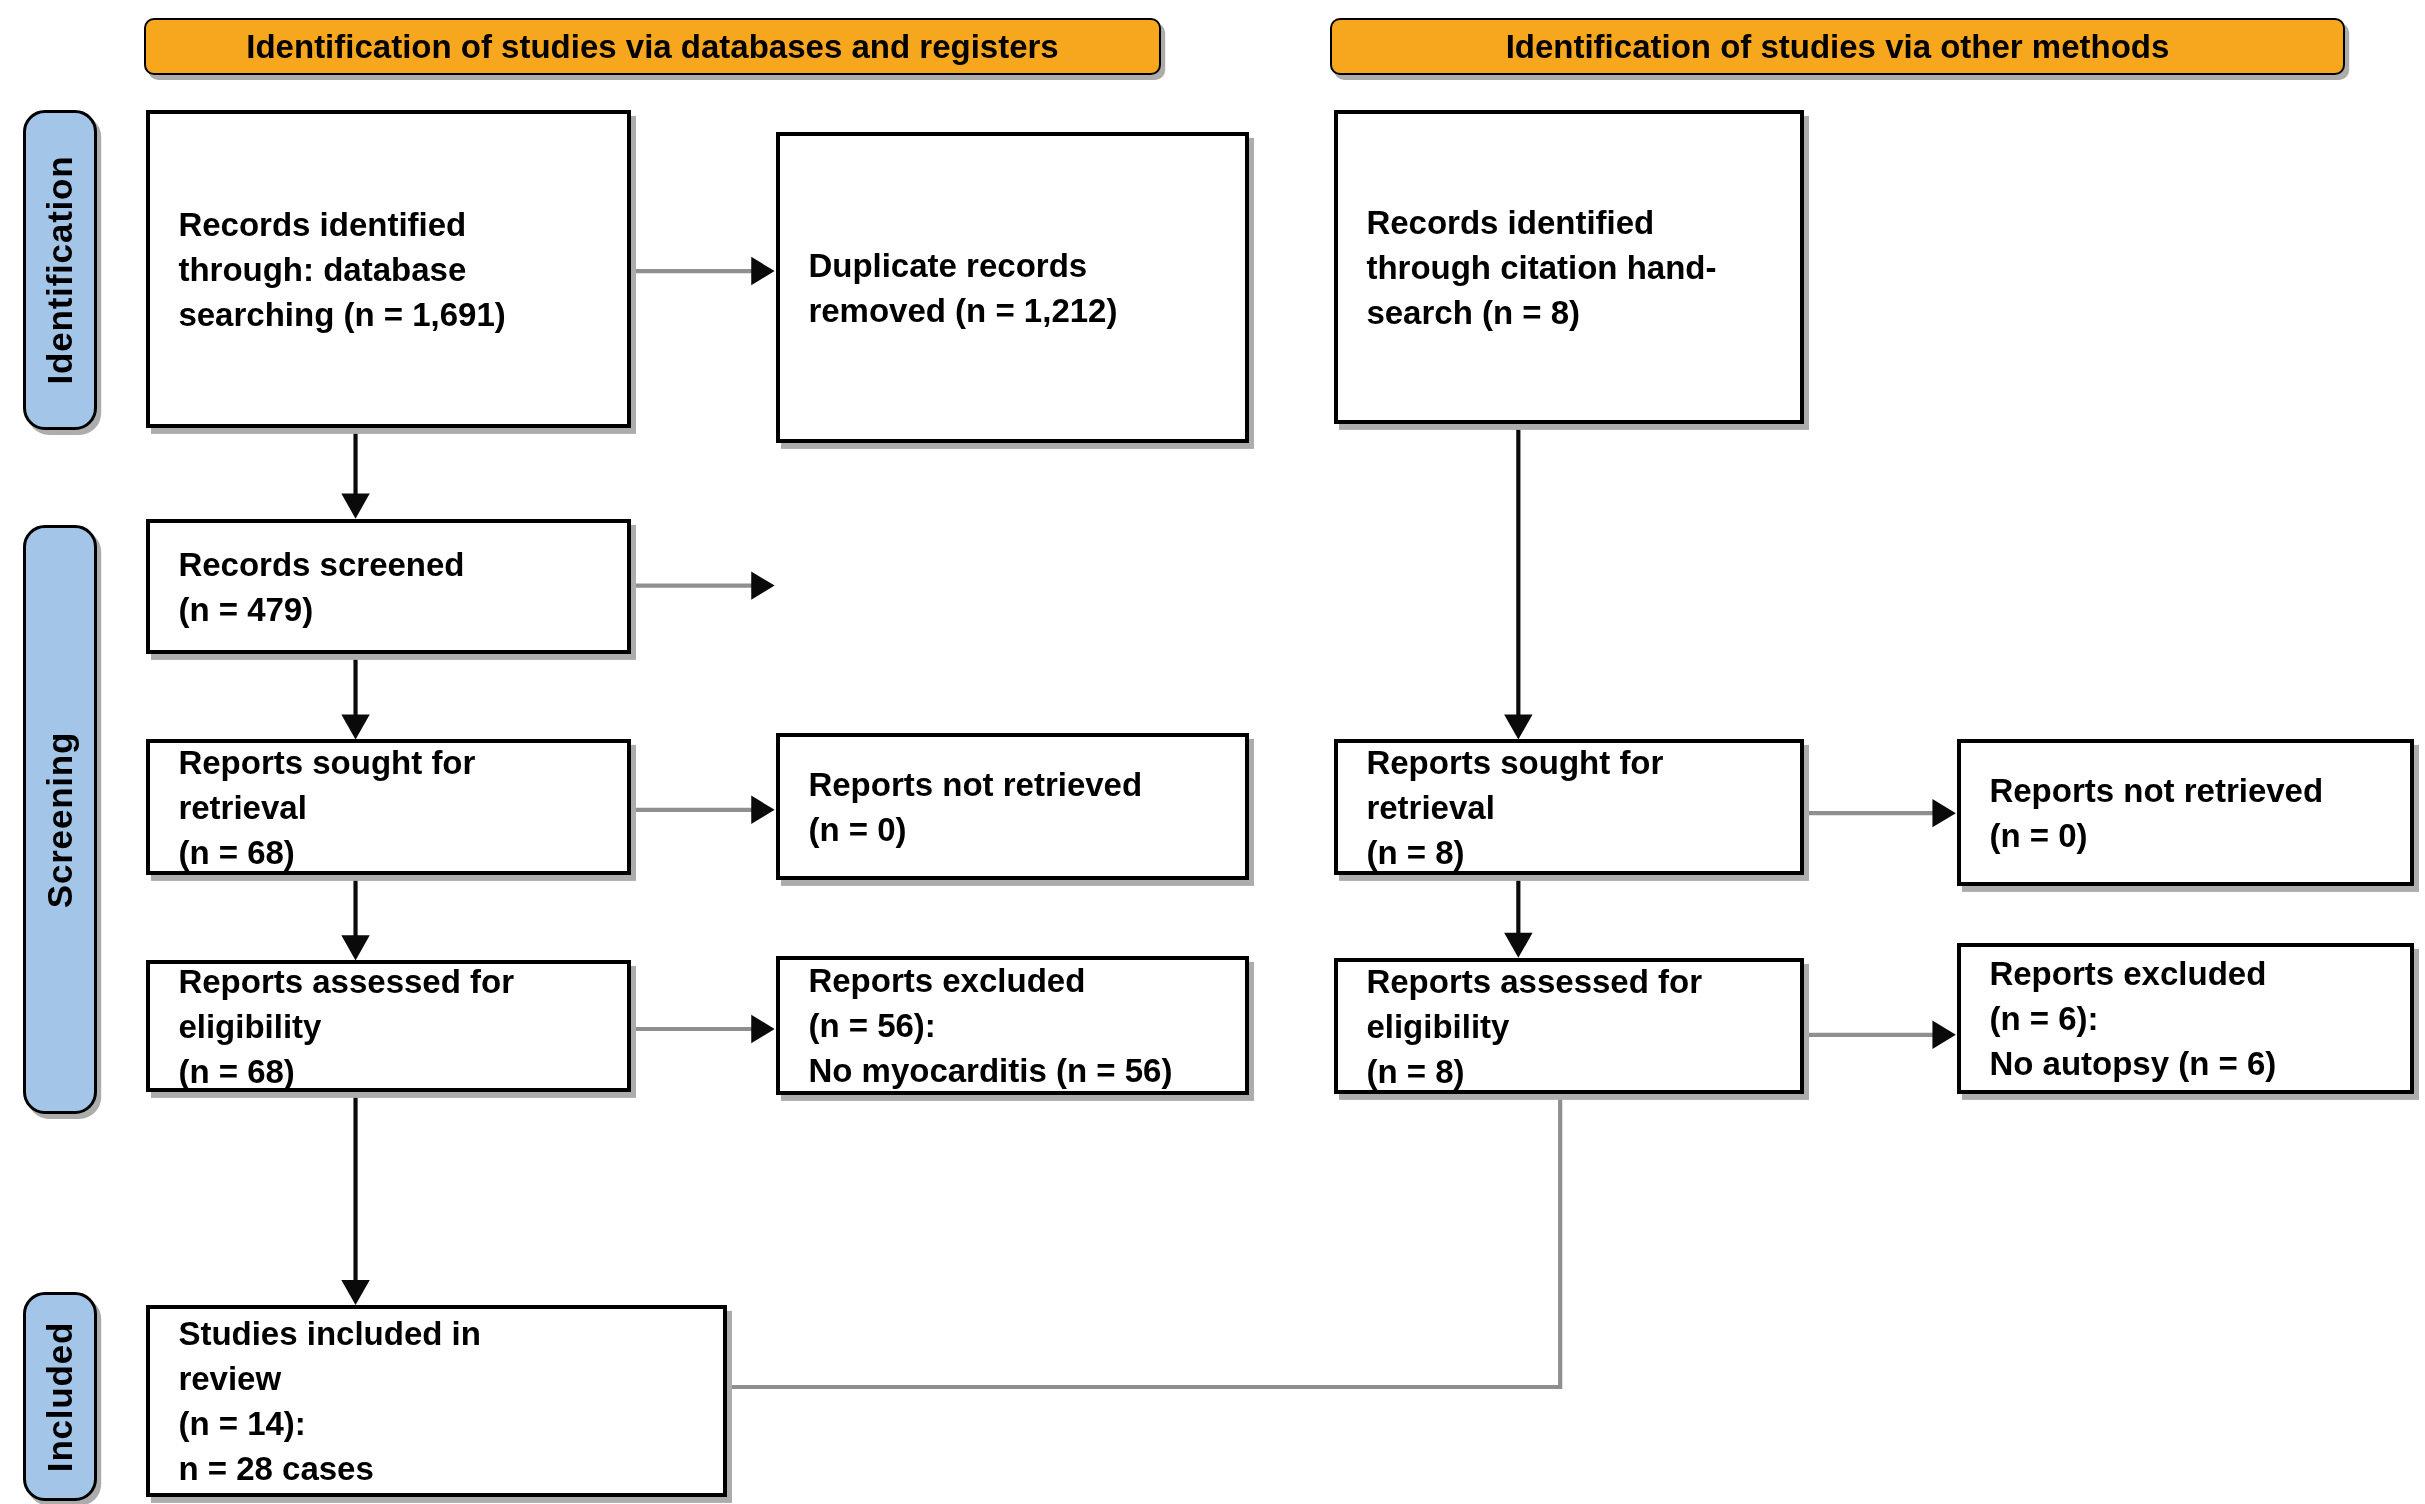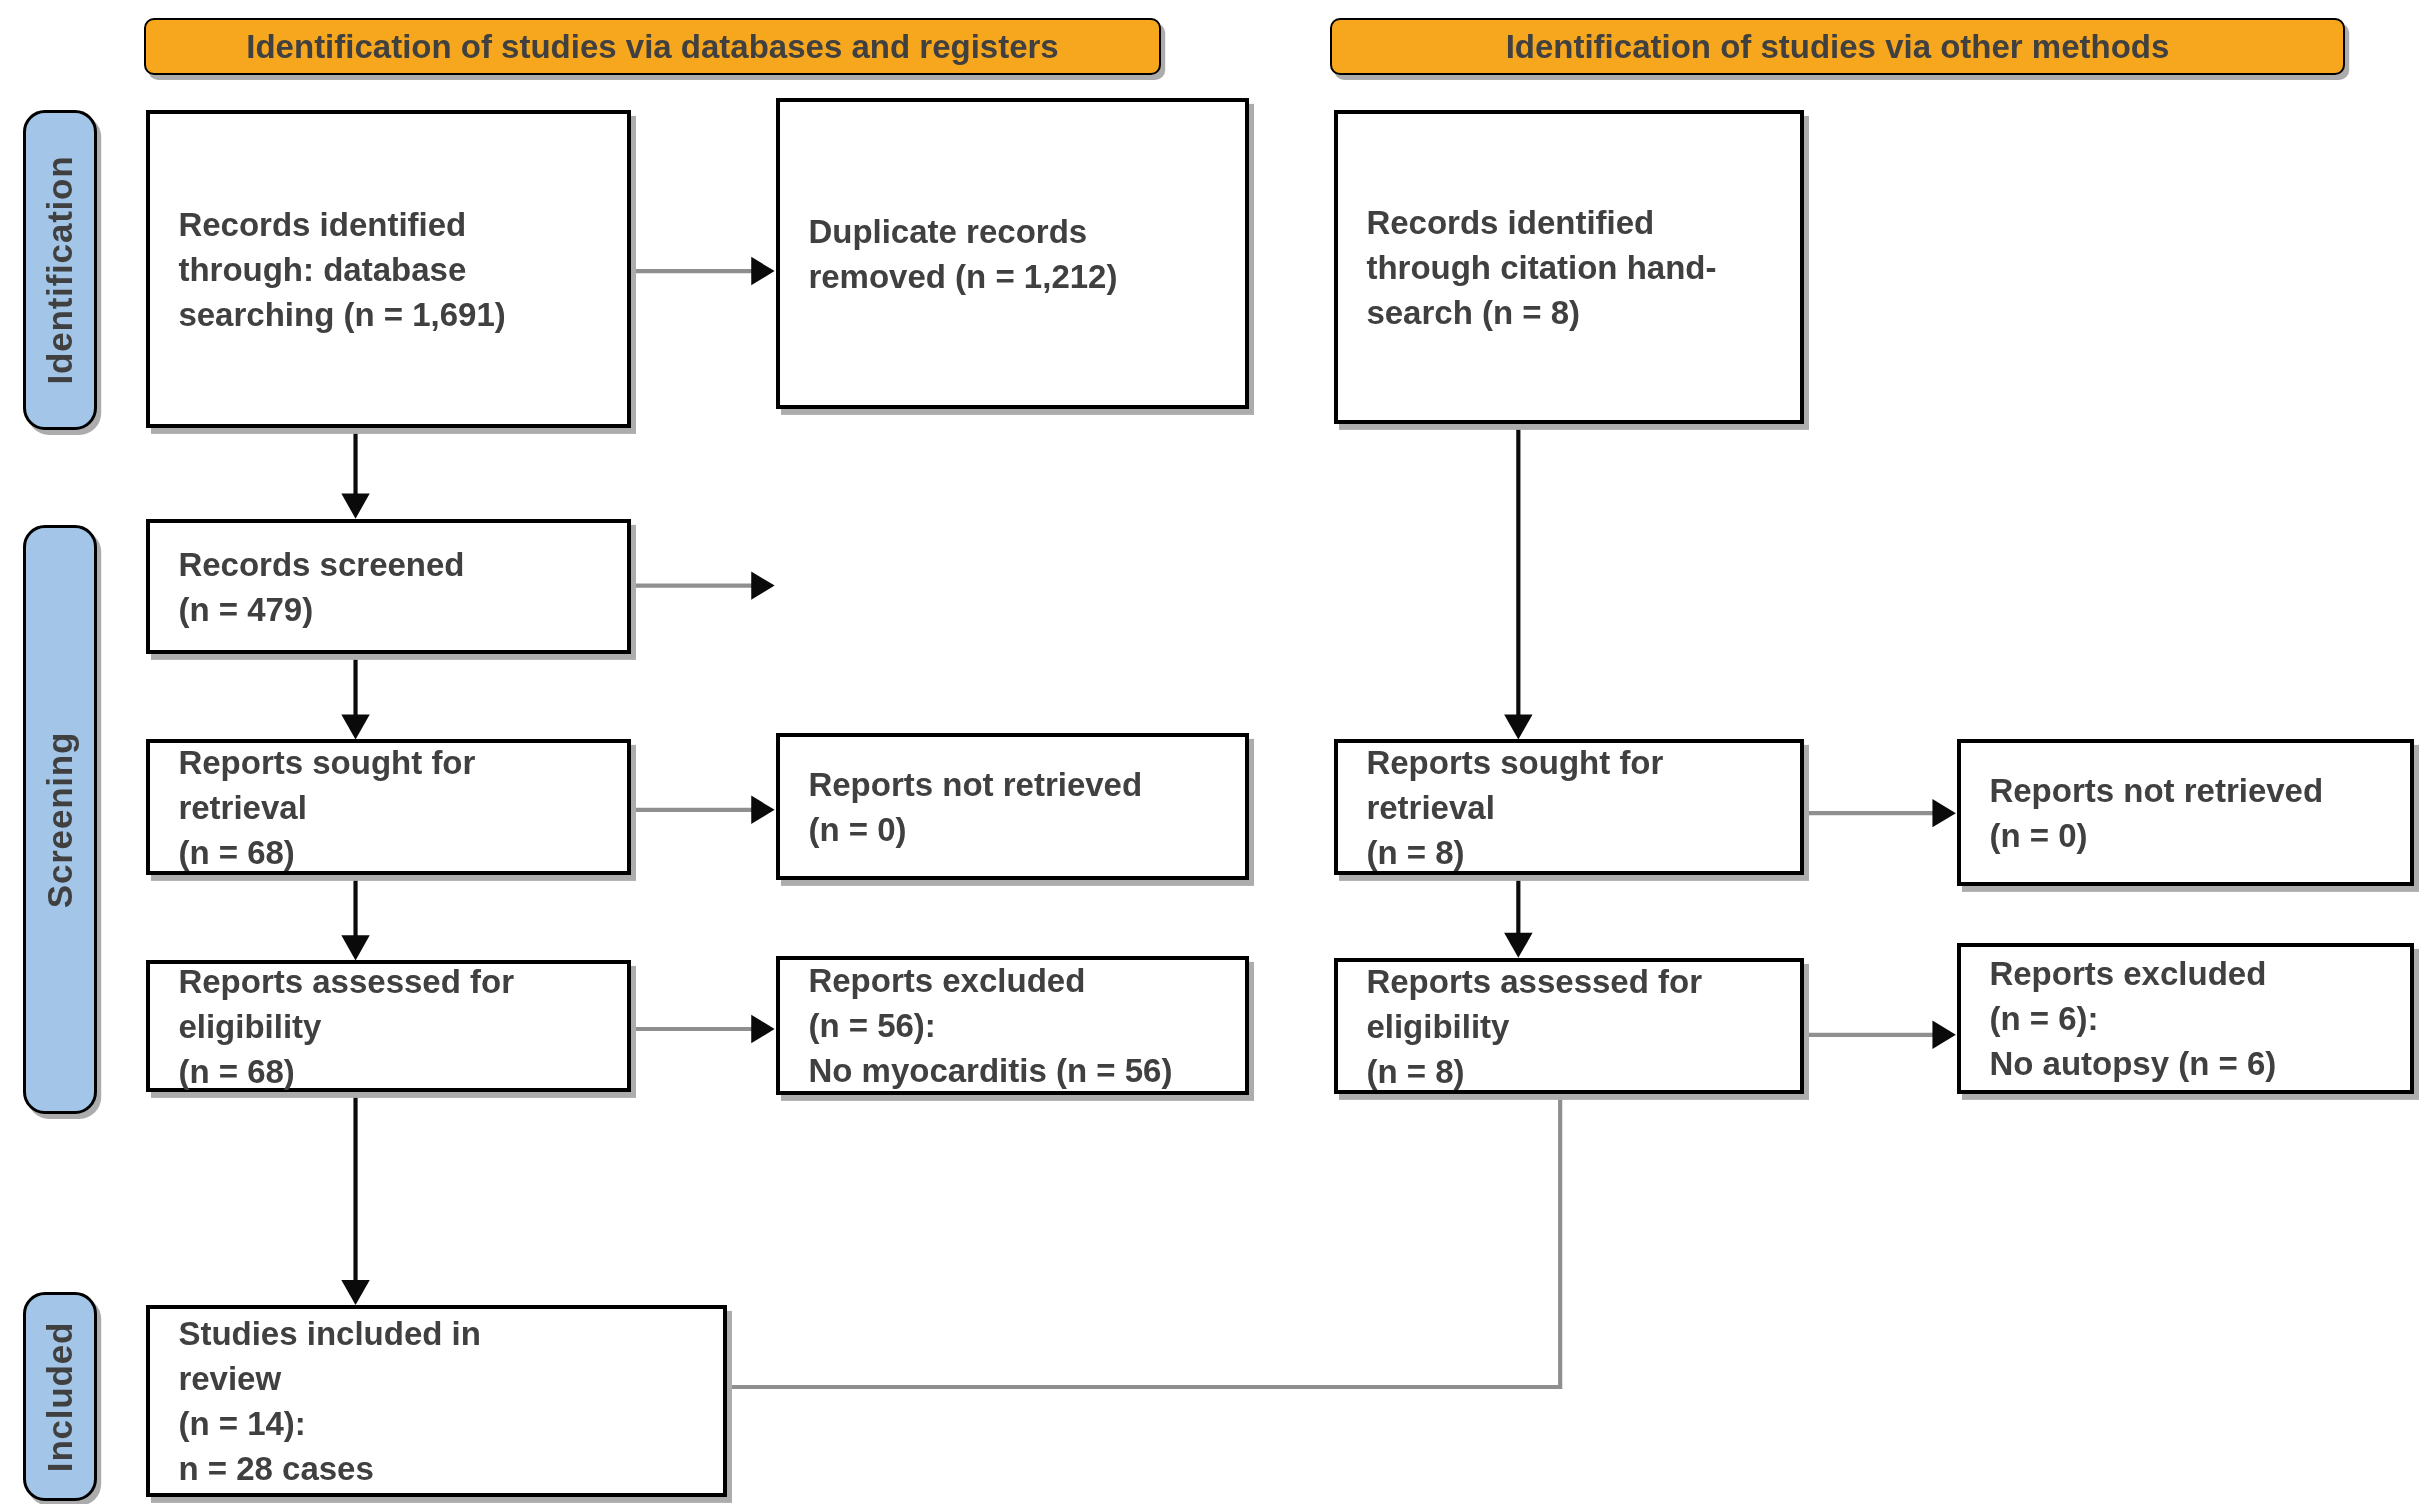--- a/index.html
+++ b/index.html
@@ -1,18 +1,18 @@
 <!DOCTYPE html>
 <html style="--banner-bg: #F7A71E; --banner-border: #000000; --stage-bg: #A3C6E8; --stage-border: #000000; --box-bg: #FFFFFF; --box-border: #000000; --connector-gray: #8F8F8F; --connector-black: #0A0A0A; --shadow: #ACACAC;font-size:13.4px"><head>
 <meta charset="utf-8">
 <style>
   html,body{margin:0;padding:0;background:#ffffff;}
   .canvas{
     position:relative;width:2426px;height:1505px;background:#ffffff;
-    font-family:"Liberation Sans",sans-serif;font-weight:bold;color:#404040;
+    font-family:"Liberation Sans",sans-serif;font-weight:bold;color:#000000;
     overflow:hidden;
   }
   svg.connectors{position:absolute;left:0;top:0;width:2426px;height:1505px;pointer-events:none;}
   .conn-black{stroke:var(--connector-black);stroke-width:5;fill:none;}
   .conn-gray{stroke:var(--connector-gray);stroke-width:5;fill:none;}
   .head{fill:var(--connector-black);stroke:none;}
   .node{
     position:absolute;background:var(--box-bg);
     border:4.2px solid var(--box-border);
     box-shadow:5px 5.9px 0 var(--shadow);
@@ -114,21 +114,21 @@
   </div>
   <div class="stage" style="left:23.4px;top:1292px;width:74px;height:209px;">
     <span class="stage-text">Included</span>
   </div>
 
   <div class="node" style="left:146px;top:110px;width:485px;height:318px;">
     <span class="node-text">Records identified
 through: database
 searching (n = 1,691)</span>
   </div>
-  <div class="node" style="left:776px;top:98px;width:473px;height:311px;">
+  <div class="node" style="left:776px;top:132px;width:473px;height:311px;">
     <span class="node-text">Duplicate records
 removed (n = 1,212)</span>
   </div>
   <div class="node" style="left:146px;top:519px;width:485px;height:135px;">
     <span class="node-text">Records screened
 (n = 479)</span>
   </div>
   <div class="node" style="left:146px;top:739px;width:485px;height:136px;">
     <span class="node-text">Reports sought for
 retrieval

